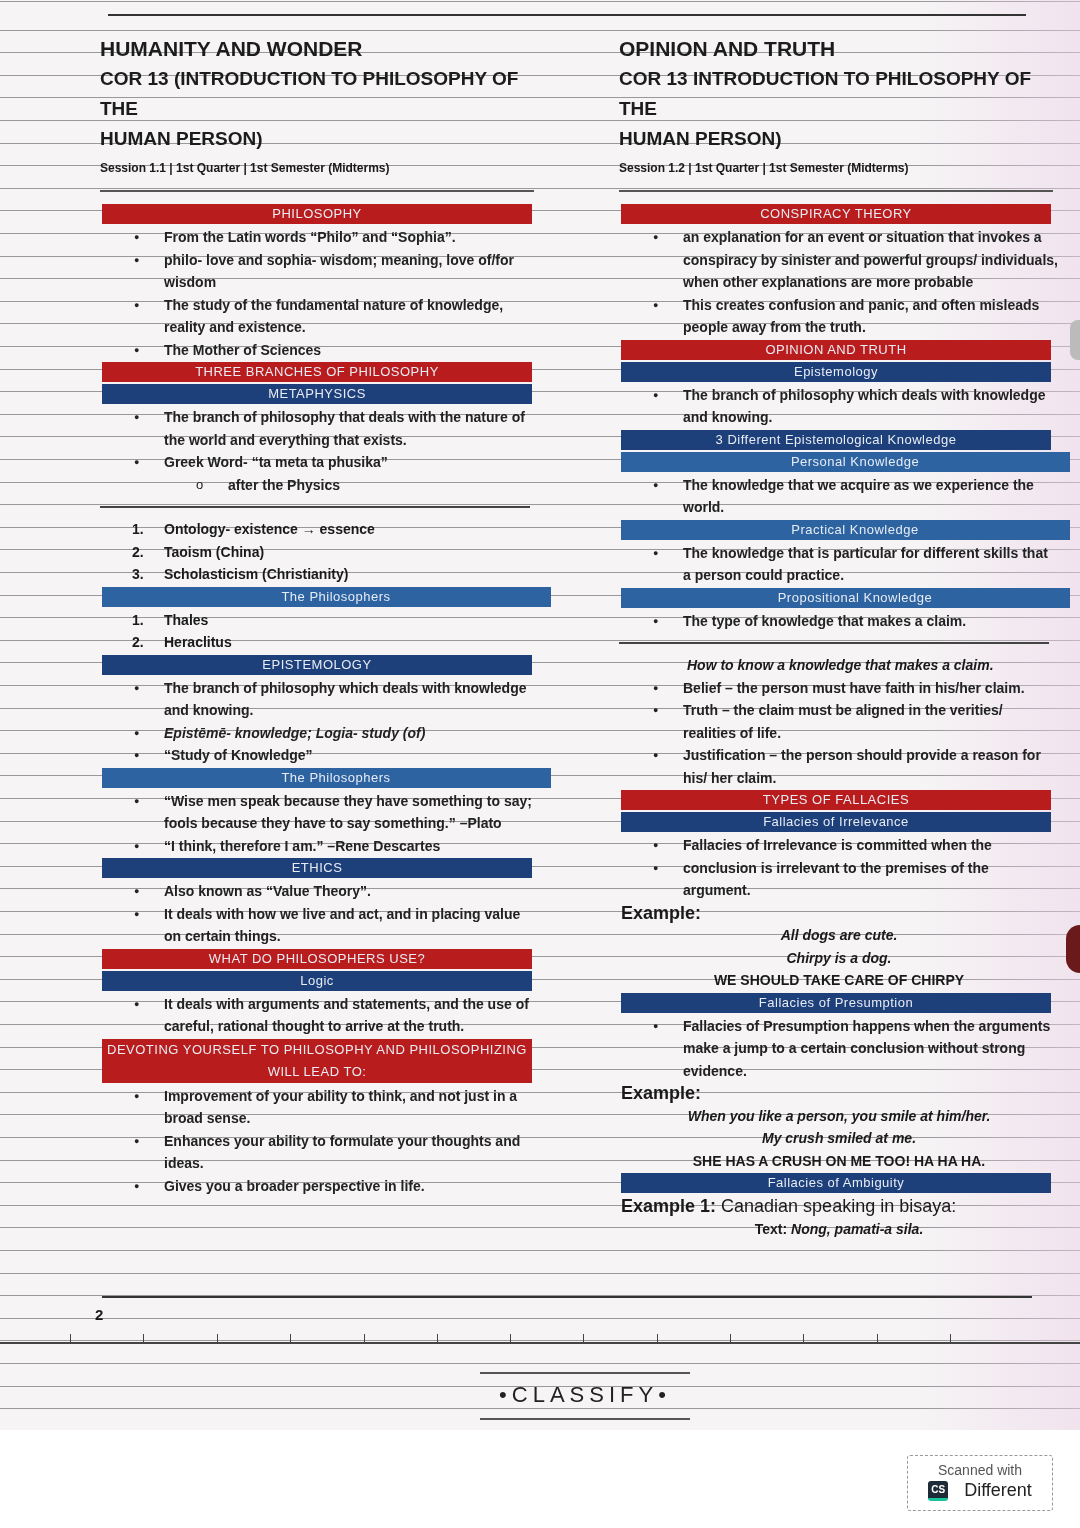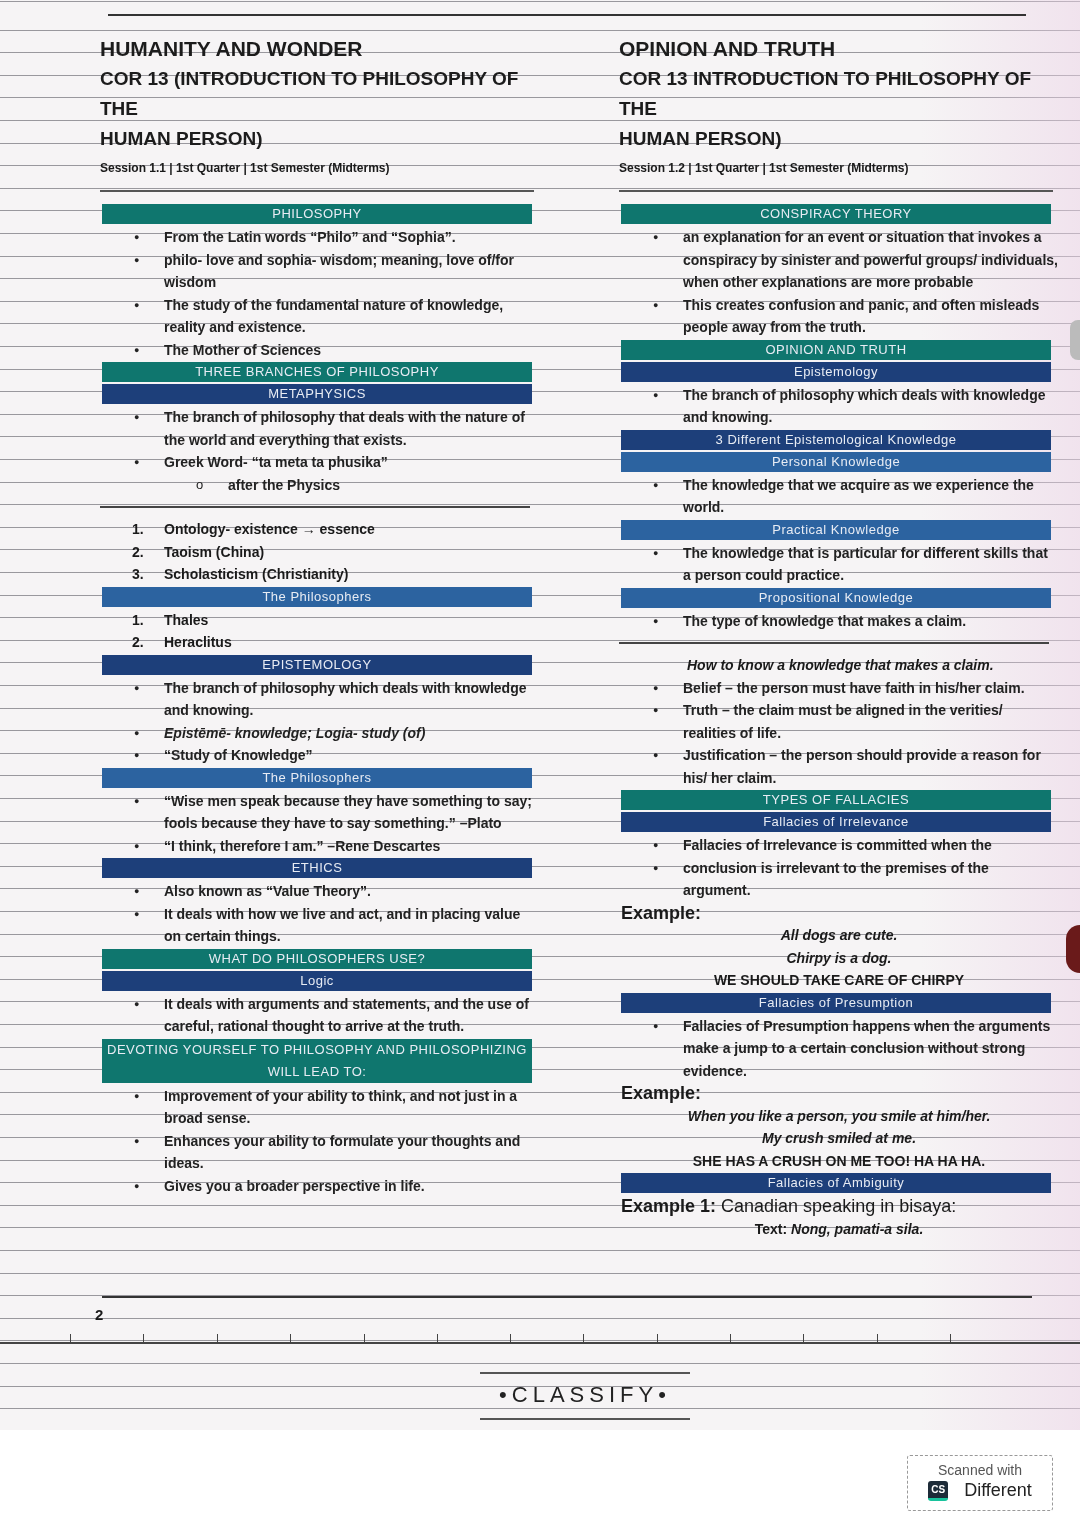--- a/index.html
+++ b/index.html
@@ -23,23 +23,23 @@
   .col.left { left:100px; }
   .col.right { left:619px; }
   .title1 { font-weight:bold; font-size:21px; line-height:30px; color:#1c1c1c; }
   .title2 { font-weight:bold; font-size:19px; line-height:30px; color:#1c1c1c; }
   .session { font-weight:bold; font-size:12px; line-height:24px; margin-top:2px; }
   .rule { height:2px; background:#555; margin:10px 6px 12px 0; }
   .bar {
     color:#e8ecf4; text-align:center; font-size:13px; letter-spacing:0.5px;
     line-height:20px; margin:1px 0 2px 2px; width:430px;
   }
-  .bar.dark { background:#0f766e; }
+  .bar.dark { background:#b91c1c; }
   .bar.mid  { background:#1d3f7a; }
-  .bar.light{ background:#2c63a0; }
+  .bar.light{ background:#2c63a0;padding-left:19px; }
   .bar.two { line-height:22px; }
   ul.b { list-style:none; margin:0; padding:0; }
   ul.b li { position:relative; padding-left:64px; font-size:14px; line-height:22.5px; font-weight:bold; color:#222; }
   ul.b li::before { content:"\25CF"; position:absolute; left:34px; top:0; font-size:9px; }
   ul.sub li { padding-left:128px; }
   ul.sub li::before { content:"o"; left:96px; font-size:13px; font-weight:normal; }
   ol.n { margin:0; padding:0; list-style:none; }
   ol.n li { position:relative; padding-left:64px; font-size:14px; line-height:22.5px; font-weight:bold; }
   ol.n li span.num { position:absolute; left:32px; }
   .hr2 { height:2px; background:#444; margin:10px 10px 10px 0; }

